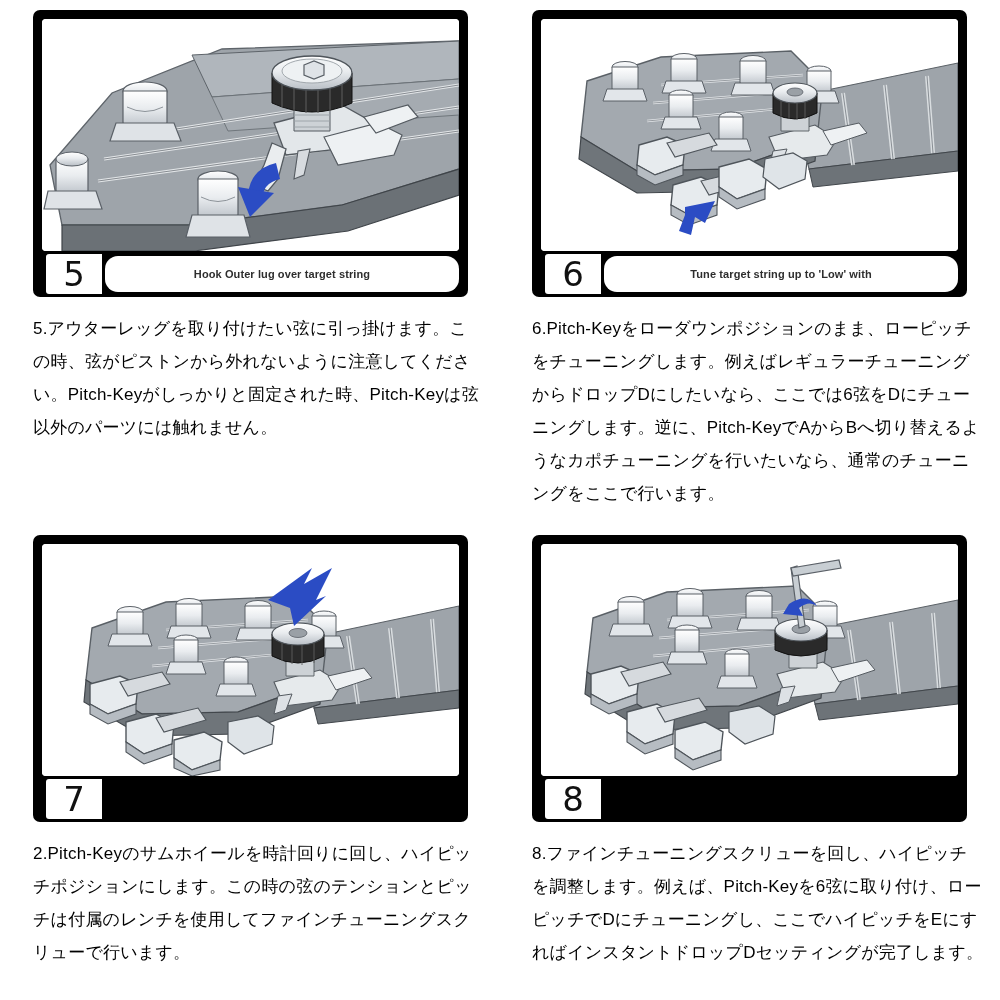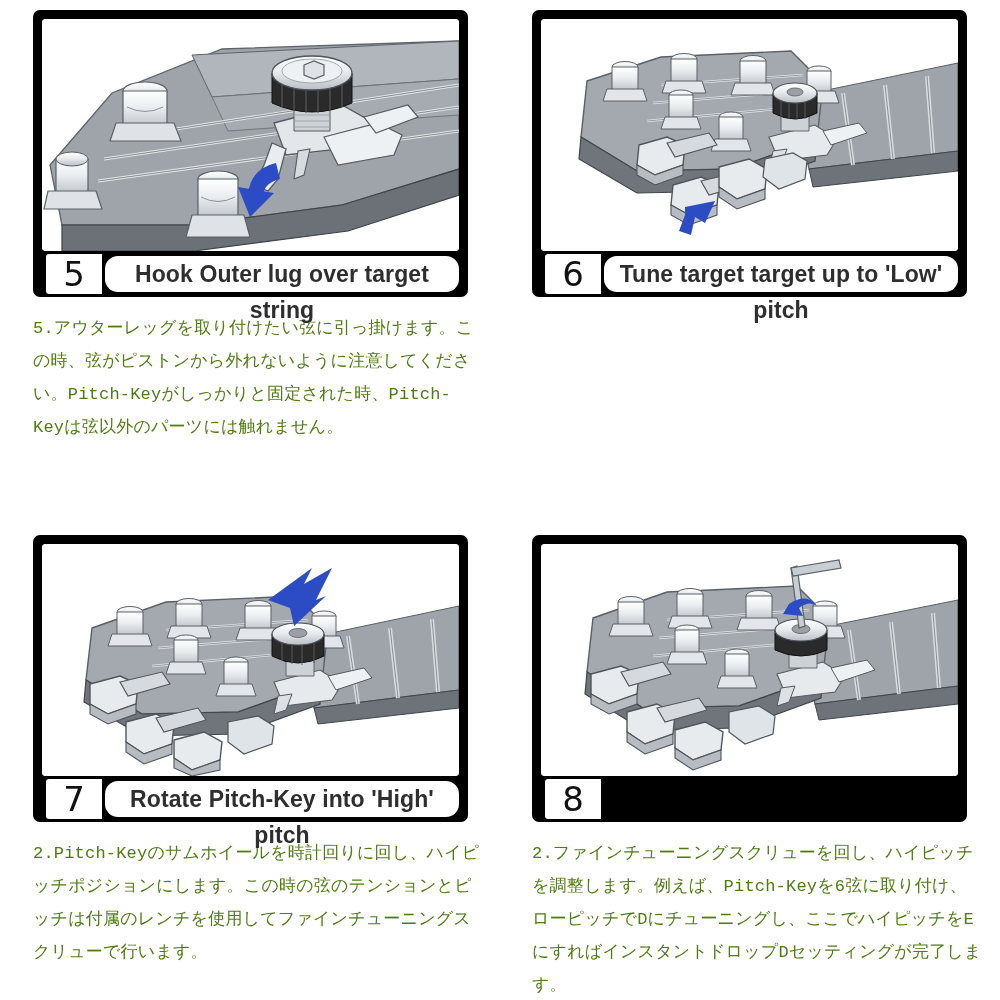--- a/index.html
+++ b/index.html
@@ -78,36 +78,36 @@
     text-align: center;
     letter-spacing: 0px;
   }
   .captext {
     flex: 1;
     margin-left: 3px;
     background: #ffffff;
     border-radius: 13px;
     height: 36px;
     line-height: 36px;
-    font-size: 23px;
+    font-size: 11px;
     font-weight: bold;
     color: #2e2e2e;
     text-align: center;
     letter-spacing: 0.1px;
     font-family: "Liberation Sans", sans-serif;
   }
 
   
   .copy {
     margin-top: 15px;
     font-size: 17px;
     line-height: 33px;
-    color: #4d7c0f;
+    color: #000000;
     letter-spacing: 0.2px;
-    font-family: Liberation Mono, monospace;
+    font-family: Liberation Sans, sans-serif;
     width: 448px;
   }
   .cell.right .copy { width: 452px; }
 
   .copy p { margin: 0; }
 </style>
 </head>
 <body>
 
 <div class="sheet">
@@ -329,22 +329,25 @@
               </g>
             </g>
 
             <g>
               <path d="M144 188 L174 182 L164 204 L154 198 L150 216 L138 212 L144 196 Z" fill="#2b4cc4"></path>
             </g>
           </svg>
         </div>
         <div class="capbar">
           <div class="capnum">6</div>
-          <div class="captext">Tune target target up to 'Low' pitch</div>
-        </div>
+          <div class="captext">Tune target string up to 'Low' with</div>
+        </div>
+      </div>
+      <div class="copy">
+        <p>6.Pitch-Keyをローダウンポジションのまま、ローピッチをチューニングします。例えばレギュラーチューニングからドロップDにしたいなら、ここでは6弦をDにチューニングします。逆に、Pitch-KeyでAからBへ切り替えるようなカポチューニングを行いたいなら、通常のチューニングをここで行います。</p>
       </div>
     </div>
 
     <div class="cell left">
       <div class="figure">
         <div class="figure-inner">
           <svg width="417" height="232" viewBox="0 0 417 232">
             <defs>
               <linearGradient id="metal7" x1="0" y1="0" x2="0" y2="1">
                 <stop offset="0" stop-color="#ffffff"></stop>
@@ -448,21 +451,20 @@
               </g>
             </g>
 
             <g>
               <path d="M226 56 L270 24 L262 40 L290 24 L274 56 L284 52 L252 82 L248 64 Z" fill="#2b4cc4"></path>
             </g>
           </svg>
         </div>
         <div class="capbar">
           <div class="capnum">7</div>
-          <div class="captext">Rotate Pitch-Key into 'High' pitch</div>
         </div>
       </div>
       <div class="copy">
         <p>2.Pitch-Keyのサムホイールを時計回りに回し、ハイピッチポジションにします。この時の弦のテンションとピッチは付属のレンチを使用してファインチューニングスクリューで行います。</p>
       </div>
     </div>
 
     <div class="cell right">
       <div class="figure">
         <div class="figure-inner">
@@ -572,18 +574,18 @@
                 <path d="M188 168 L218 162 L234 172 L232 190 L204 200 L188 188 Z" fill="#dfe4e8" stroke="#4f555b" stroke-width="1.2"></path>
               </g>
             </g>
           </svg>
         </div>
         <div class="capbar">
           <div class="capnum">8</div>
         </div>
       </div>
       <div class="copy">
-        <p>2.ファインチューニングスクリューを回し、ハイピッチを調整します。例えば、Pitch-Keyを6弦に取り付け、ローピッチでDにチューニングし、ここでハイピッチをEにすればインスタントドロップDセッティングが完了します。</p>
+        <p>8.ファインチューニングスクリューを回し、ハイピッチを調整します。例えば、Pitch-Keyを6弦に取り付け、ローピッチでDにチューニングし、ここでハイピッチをEにすればインスタントドロップDセッティングが完了します。</p>
       </div>
     </div>
 
   </div>
 </div>
 
 </body></html>

